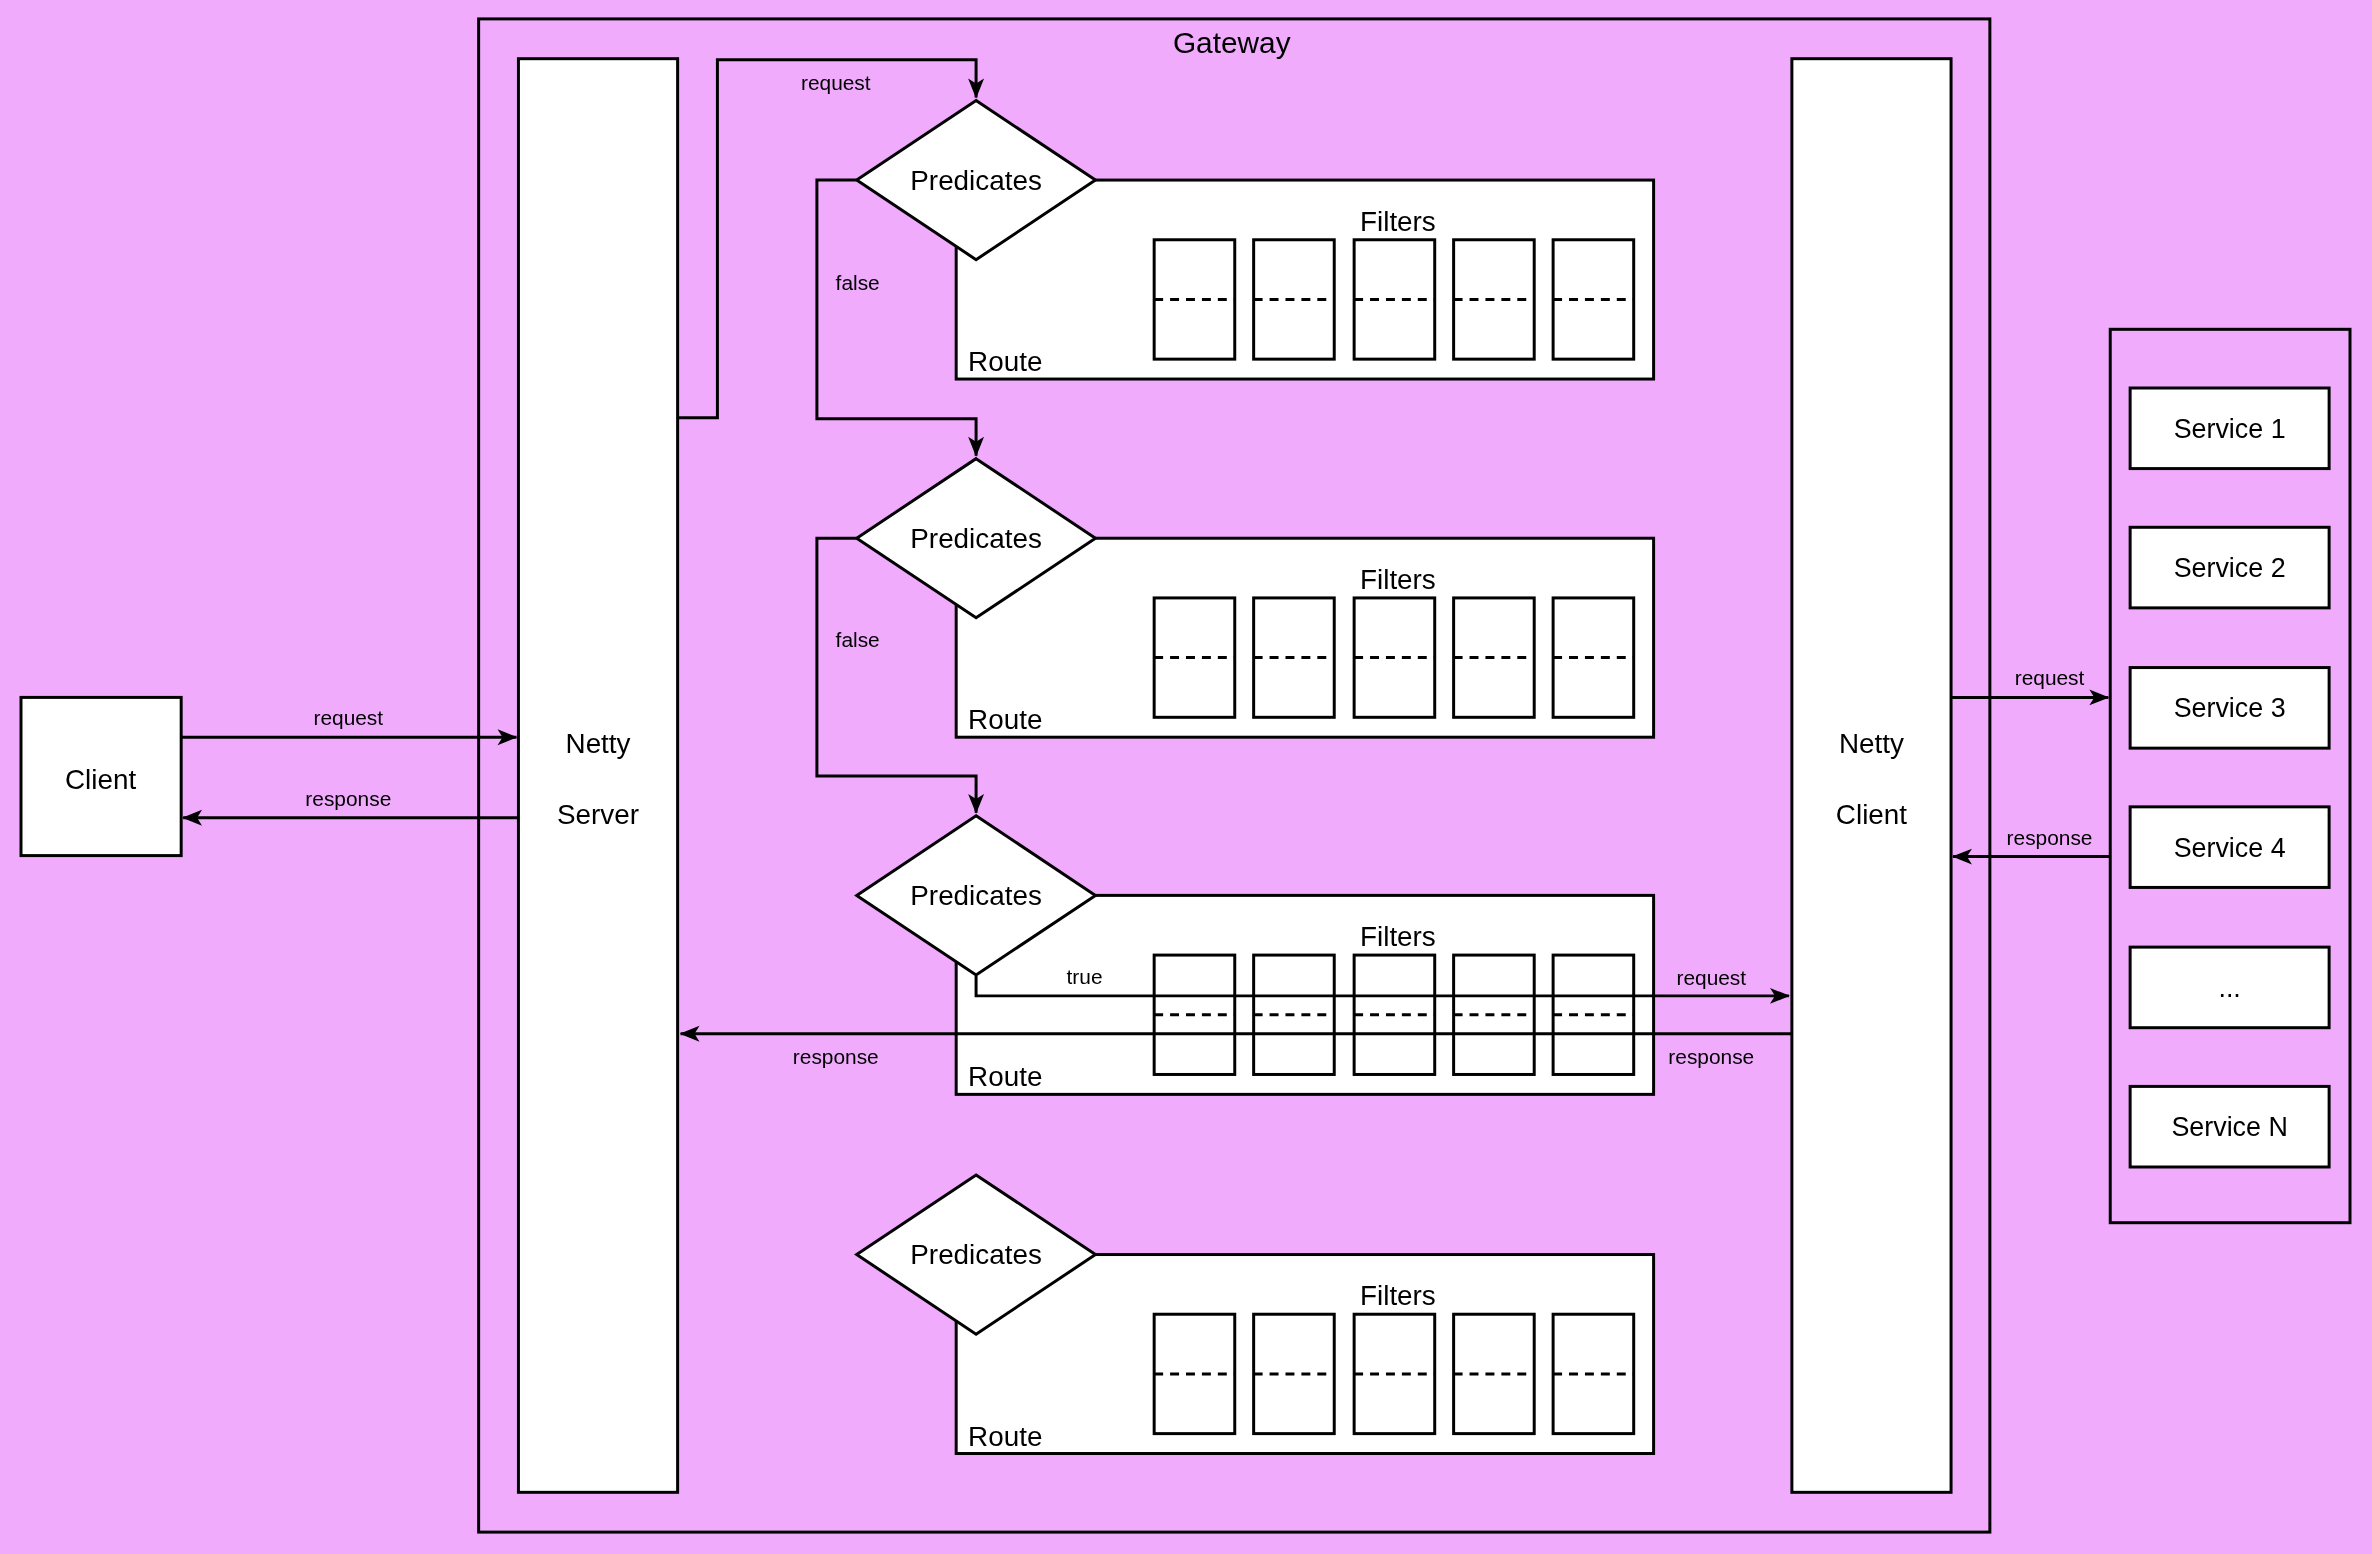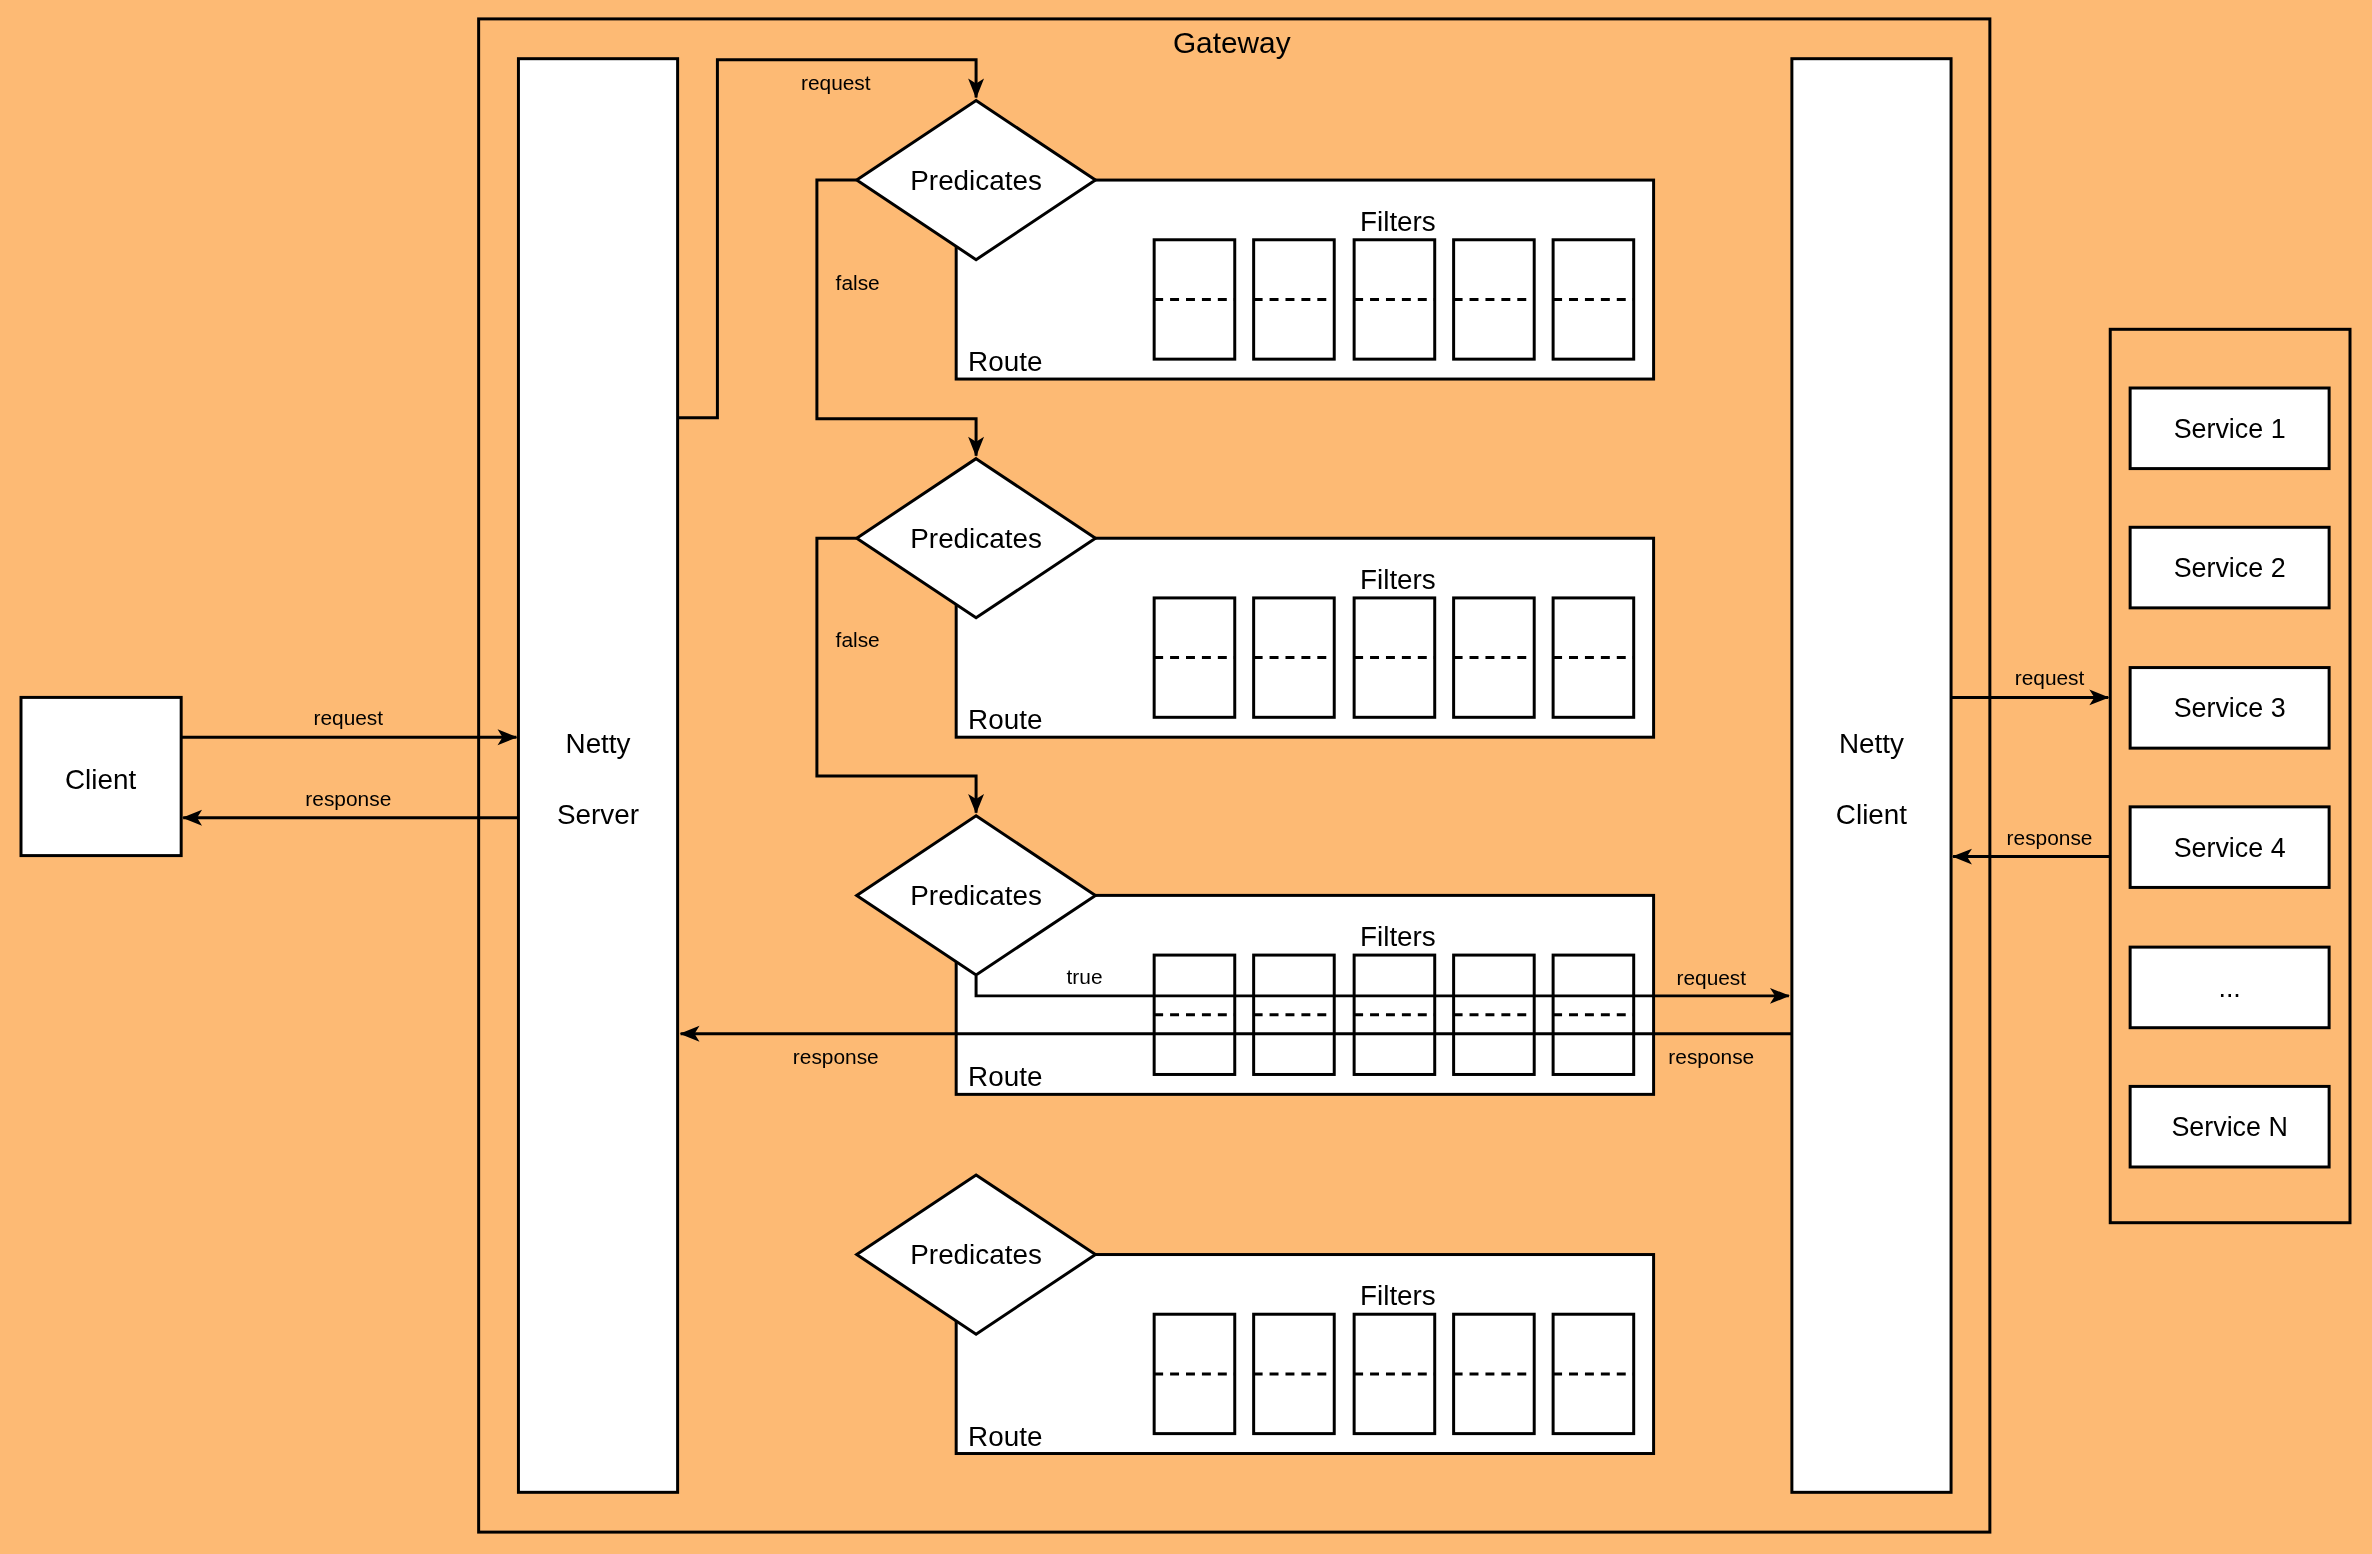--- a/index.html
+++ b/index.html
@@ -1,16 +1,16 @@
 <!DOCTYPE html>
 <html><head>
 <meta charset="utf-8">
 <style>
   html,body{margin:0;padding:0;background:#ffffff;}
-  .stage{position:relative;width:2372px;height:1554px;background:#fdba74;}
+  .stage{position:relative;width:2372px;height:1554px;background:#f0abfc;}
   svg{display:block;}
   text{font-family:"Liberation Sans","DejaVu Sans",sans-serif;fill:#000000;}
   .box-label{font-size:28px;}
   .title-label{font-size:30px;}
   .edge-label{font-size:21px;}
   .svc-label{font-size:27px;}
   .shape{fill:#ffffff;stroke:#000000;stroke-width:3;}
   .shape-naked{fill:none;stroke:#000000;stroke-width:3;}
   .edge{fill:none;stroke:#000000;stroke-width:3;}
   .dash{stroke:#000000;stroke-width:3;stroke-dasharray:9 7;}

